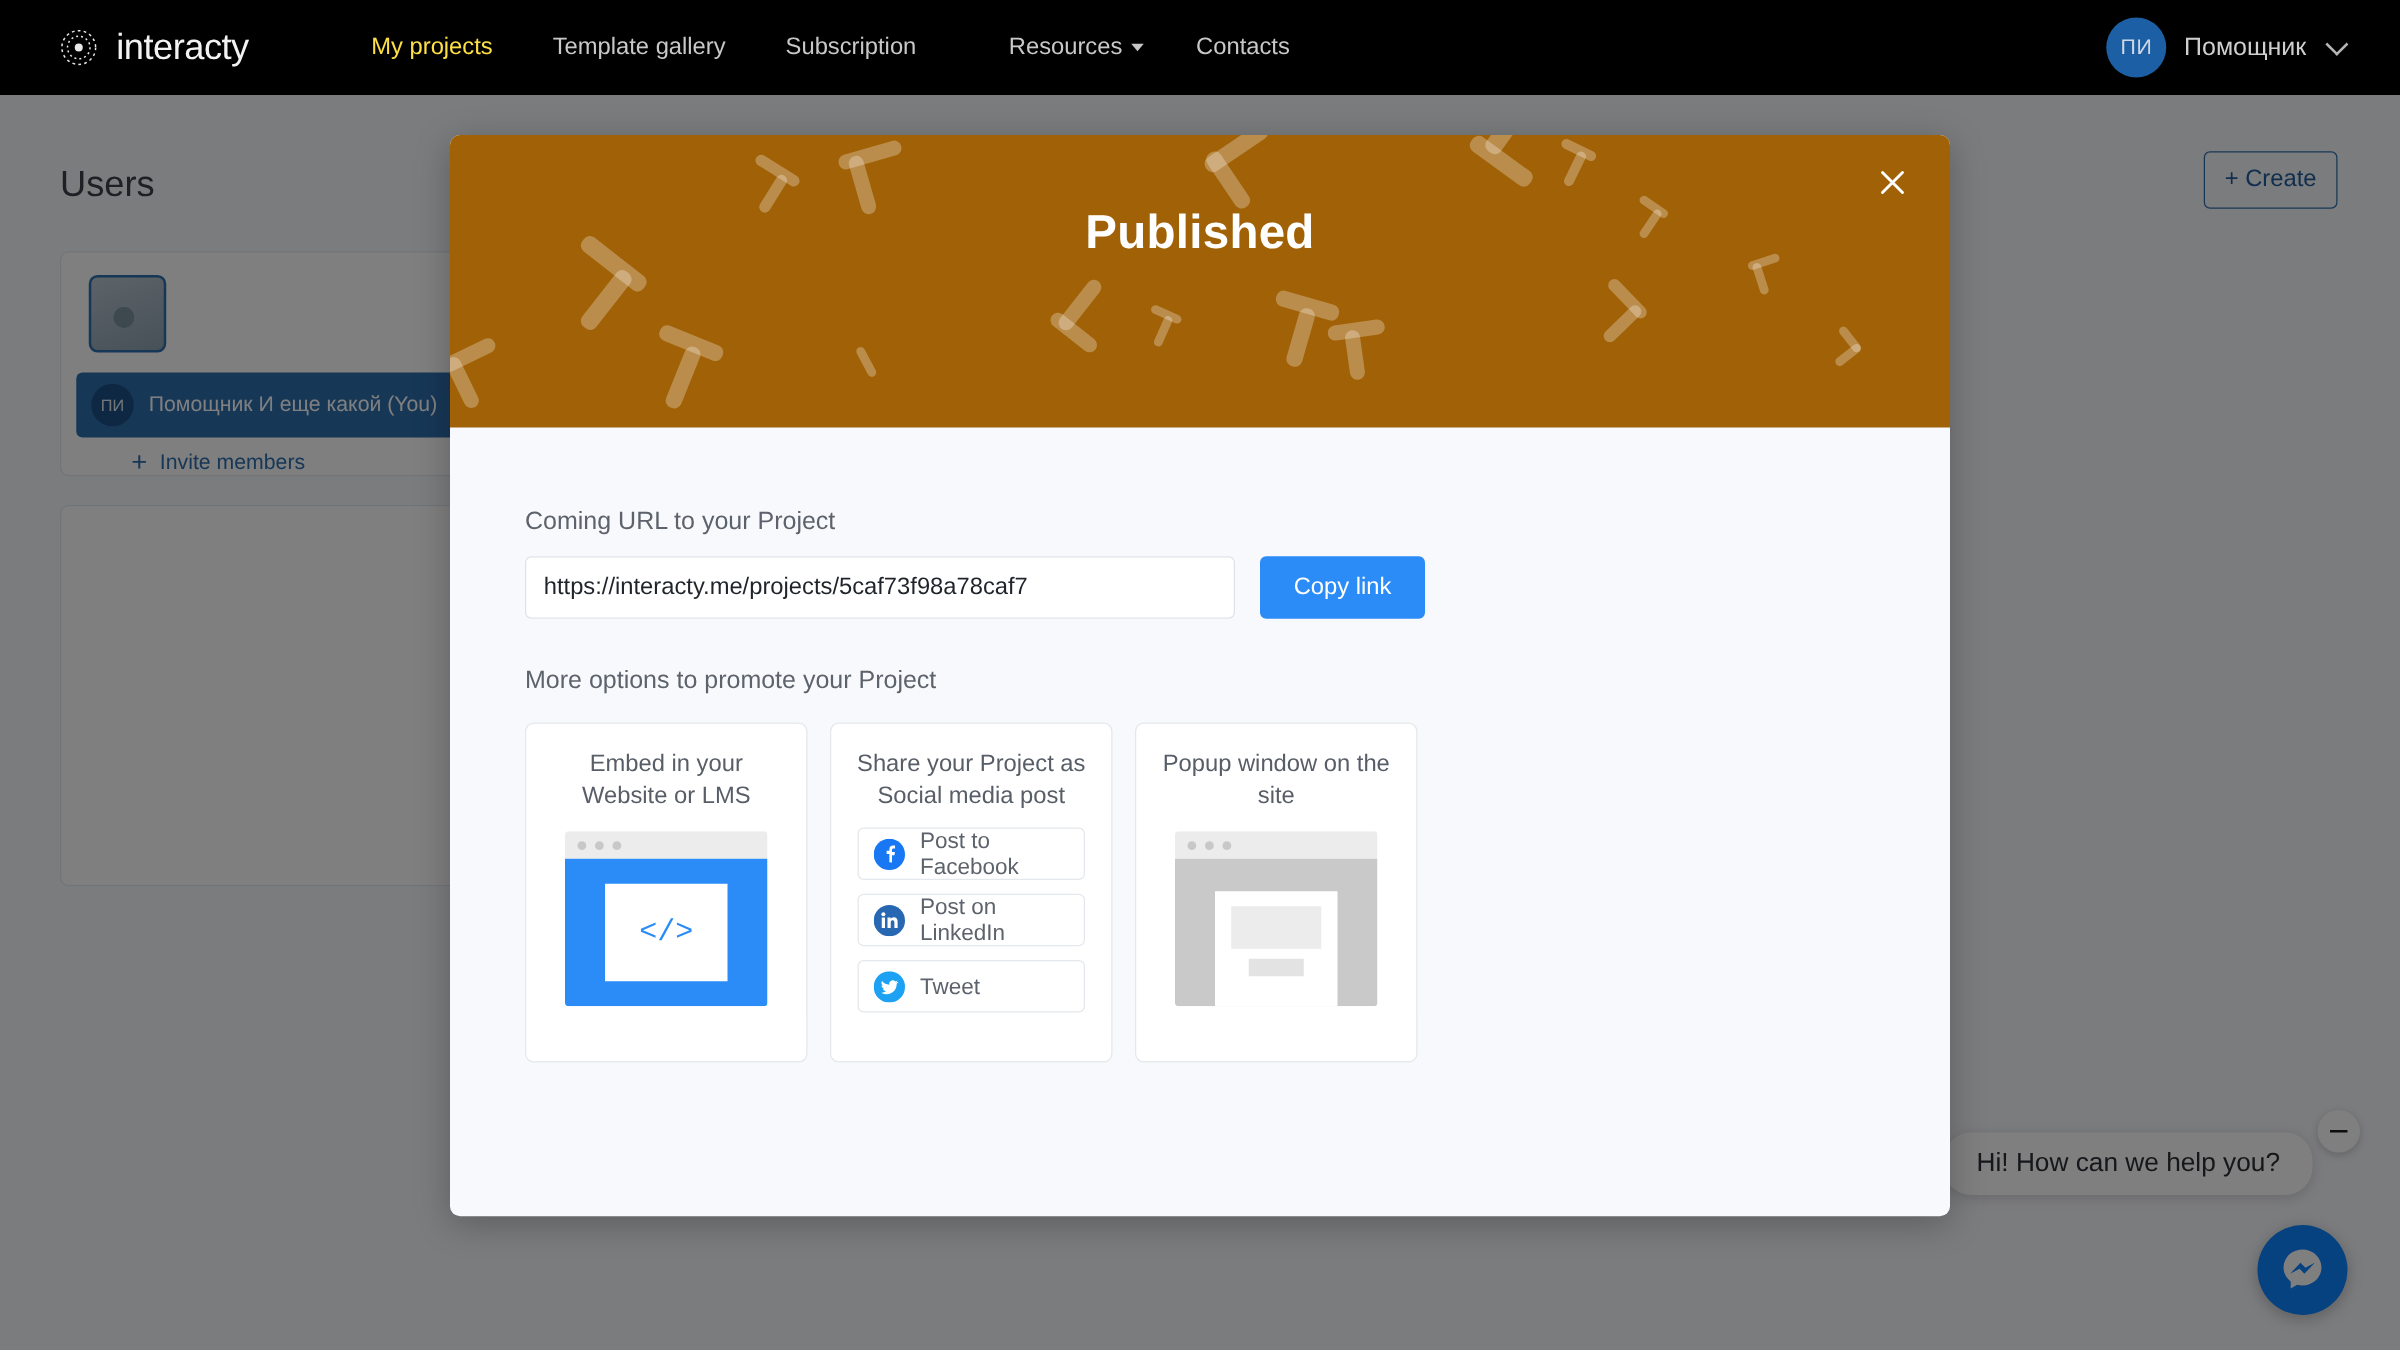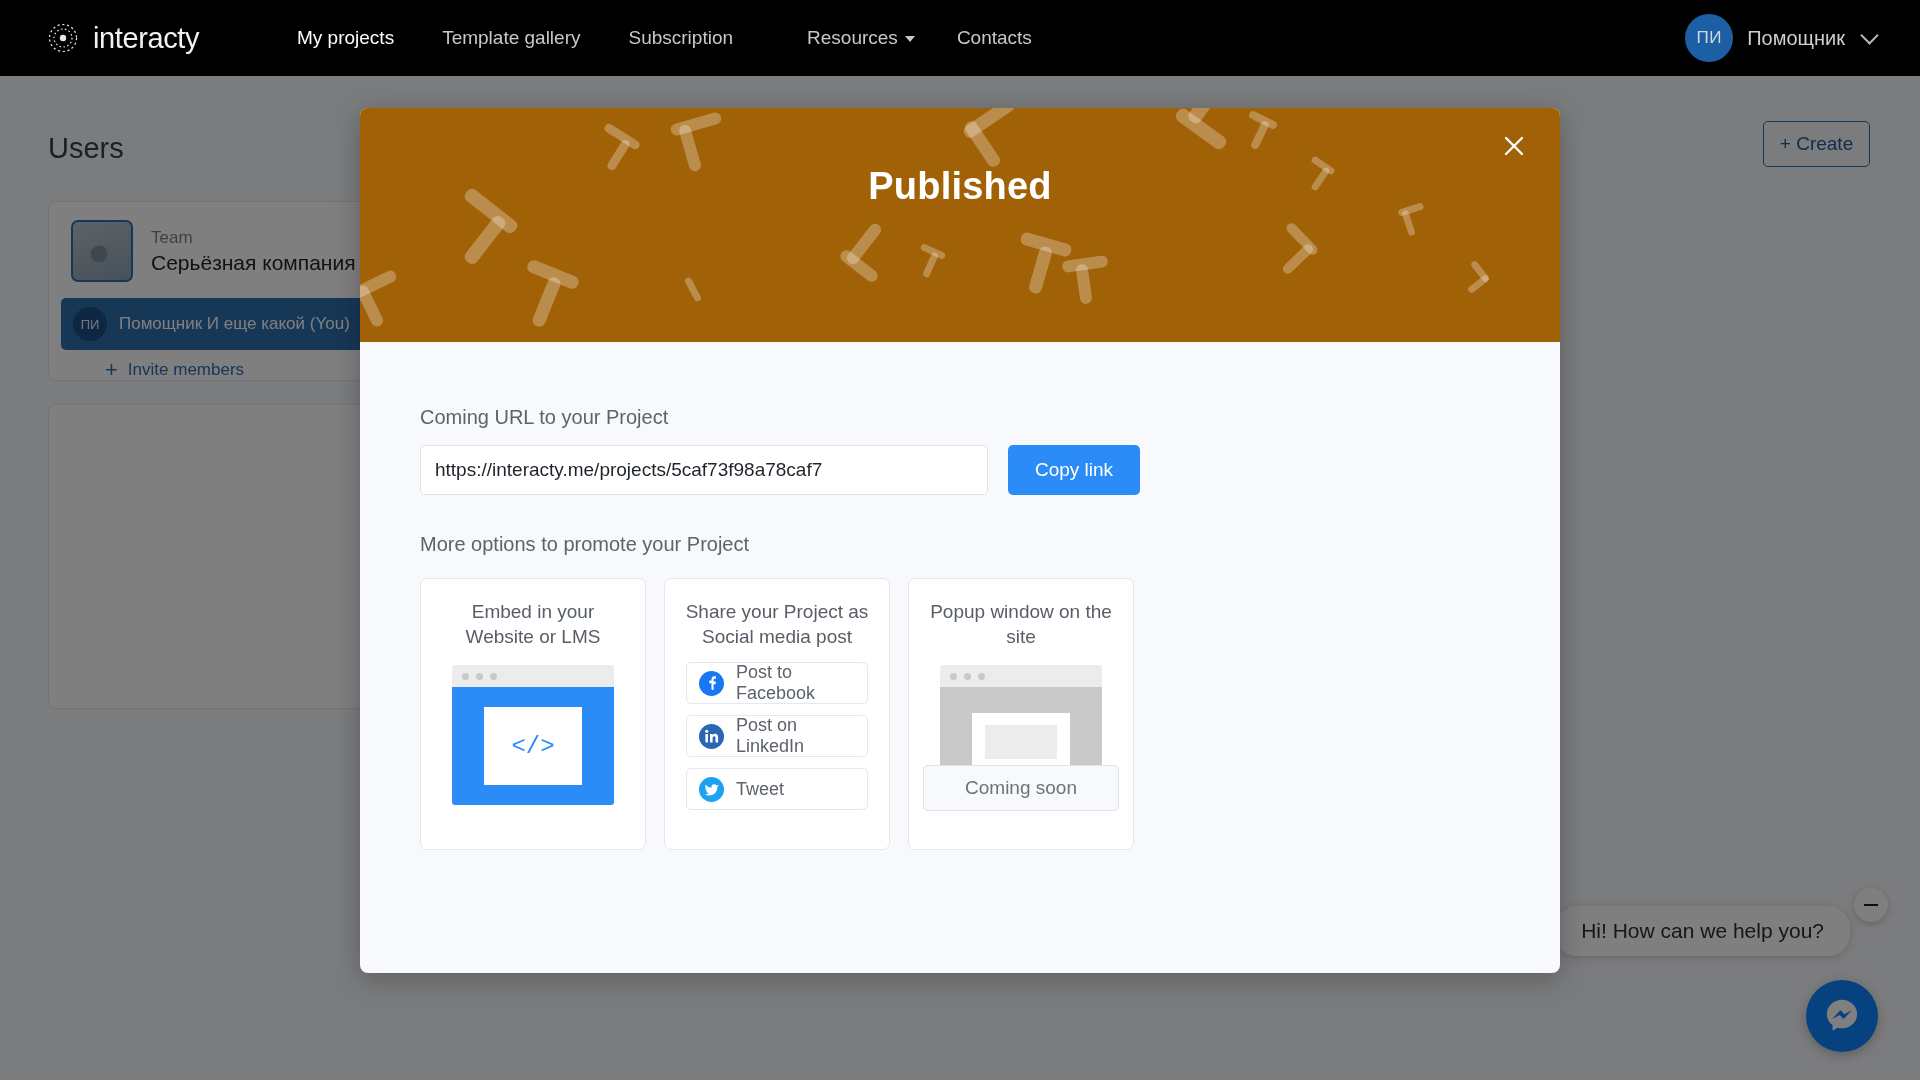--- a/index.html
+++ b/index.html
@@ -24,21 +24,21 @@
   .brand-mark { width: 38px; height: 38px; position: relative; }
   .brand-name {
     color: #f2f2f2; font-size: 29px; letter-spacing: -0.4px;
     margin-left: 11px; font-weight: 400;
   }
   .nav-links { display: flex; align-items: center; margin-left: 74px; gap: 0; }
   .nav-link {
     color: #c8c8c8; font-size: 19px; padding: 0 24px; text-decoration: none;
     white-space: nowrap;
   }
-  .nav-link.active { color: #ffffff; }
+  .nav-link.active { color: #fde047; }
   .nav-link.has-caret { padding-right: 18px; margin-left: 26px; }
   .caret-down {
     display: inline-block; margin-left: 7px;
     width: 0; height: 0;
     border-left: 5px solid transparent; border-right: 5px solid transparent;
     border-top: 6px solid #c8c8c8; vertical-align: middle;
   }
   .nav-right {
     margin-left: auto; margin-right: 44px;
     display: flex; align-items: center; gap: 14px;
@@ -284,24 +284,20 @@
 
   <div class="bg-content">
 
     <div class="teams-title">Users</div>
 
     <div class="create-btn">+ Create</div>
 
     <div class="teams-card">
       <div class="team-row">
         <div class="team-thumb"></div>
-        <div class="team-meta">
-          <div class="team-kicker">Team</div>
-          <div class="team-name">Серьёзная компания</div>
-        </div>
       </div>
       <div class="member-row">
         <div class="member-avatar">ПИ</div>
         <div class="member-name">Помощник И еще какой (You)</div>
       </div>
       <div class="invite-row">
         <span class="plus-sign">+</span>
         <span>Invite members</span>
       </div>
       <div class="views-quota">
@@ -529,20 +525,19 @@
                 <i></i>
                 <i></i>
               </div>
             <div class="browser-view grey">
               <div class="popup-sheet">
                 <div class="blk"></div>
                 <div class="btn"></div>
               </div>
             </div>
           </div>
-          <div class="coming-soon">Coming soon</div>
         </div>
 
       </div>
     </div>
   </div>
 
 </div>
 
 </body></html>

